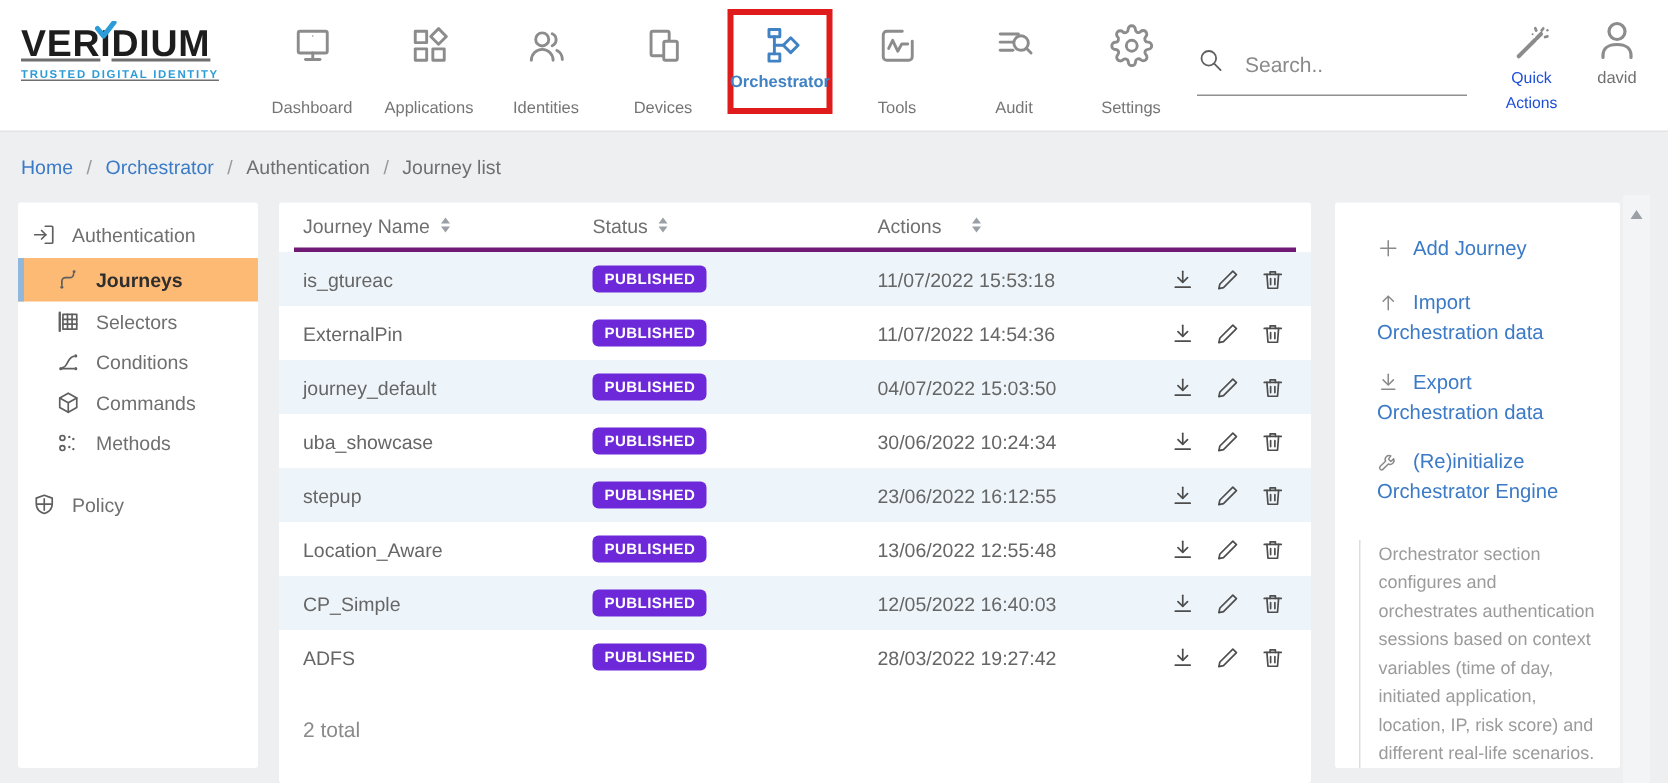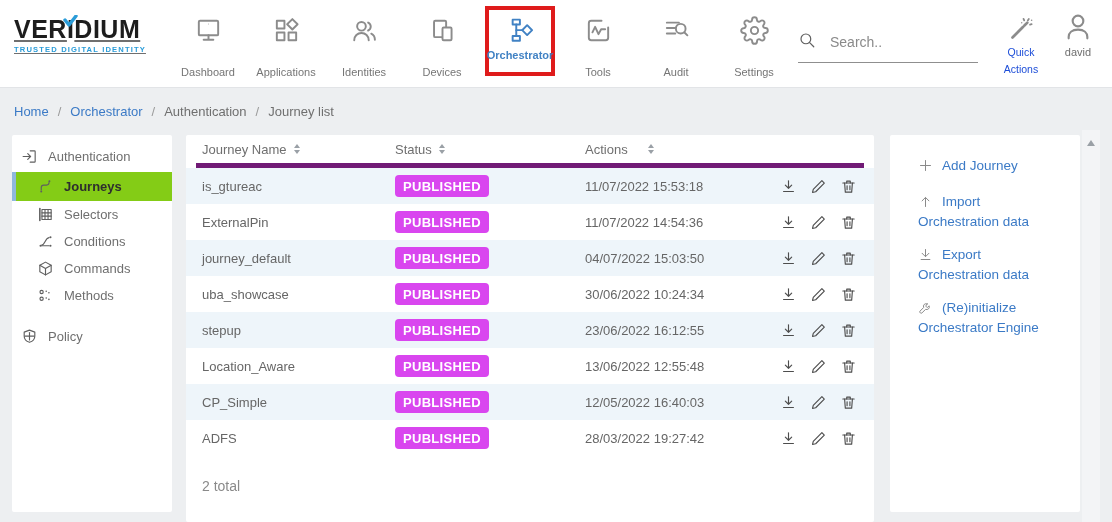--- a/index.html
+++ b/index.html
@@ -52,37 +52,37 @@
   .card { position:absolute; background:#fff; border-radius:2px; }
   .sidebar-card { left:12px; top:135px; width:160px; height:377px; padding-top:5px; }
   .table-card   { left:186px; top:135px; width:688px; height:387px; }
   .panel-card   { left:890px; top:135px; width:190px; height:377px; padding:22px 0 0 0; }
 
   
   .side-item { display:flex; align-items:center; gap:10px; color:#6f6f6f; font-size:13px; cursor:pointer; }
   .side-icon { color:#5f5f5f; display:flex; align-items:center; }
   .level1 { height:32px; padding-left:9px; }
   .level2 { height:27px; padding-left:25px; }
-  .side-item.active { background:#84cc16; border-left:4px solid #8fb8dc; padding-left:21px; height:29px; }
+  .side-item.active { background:#fdba74; border-left:4px solid #8fb8dc; padding-left:21px; height:29px; }
   .side-item.active .side-label { font-weight:bold; color:#2e2e2e; }
   .side-policy { margin-top:11px; }
 
   
-  .t-head { display:flex; align-items:center; height:33px; margin:0 10px; padding:0 6px; font-size:13px; color:#6f6f6f; border-bottom:5px solid #701a75; }
+  .t-head { display:flex; align-items:center; height:33px; margin:0 10px; padding:0 6px; font-size:13px; color:#6f6f6f; border-bottom:3px solid #701a75; }
   .t-col { cursor:pointer; display:flex; align-items:center; }
   .c1 { flex:0 0 193px; } .c2 { flex:0 0 190px; } .c3 { flex:0 0 195px; }
   .c4 { flex:1 1 auto; display:flex; align-items:center; gap:13px; }
   .sort { display:inline-flex; flex-direction:column; gap:2px; margin-left:7px; }
   .sort i { display:block; width:0; height:0; border-left:3.5px solid transparent; border-right:3.5px solid transparent; }
   .sort .up { border-bottom:4px solid #9aa0a6; }
   .sort .down { border-top:4px solid #9aa0a6; }
   .chev-down { display:inline-block; width:6px; height:6px; border-right:1.6px solid #8f8f8f; border-bottom:1.6px solid #8f8f8f; transform:rotate(45deg); margin-left:8px; margin-bottom:3px; }
   .t-row { display:flex; align-items:center; height:36px; padding:0 16px; font-size:13px; color:#666; }
   .t-row:nth-child(odd) { background:#eef5fa; }
-  .badge { display:inline-block; background:#d946ef; color:#fff; font-size:13px; font-weight:bold; letter-spacing:.3px; padding:3.5px 8px; border-radius:4px; }
+  .badge { display:inline-block; background:#6d28d9; color:#fff; font-size:10px; font-weight:bold; letter-spacing:.3px; padding:3.5px 8px; border-radius:4px; }
   .act-btn { background:none; border:none; color:#4d4d4d; cursor:pointer; display:flex; align-items:center; padding:0; }
   .t-total { margin:22px 16px; font-size:14px; color:#8a8a8a; }
 
   
   .panel-link { display:block; width:152px; margin:0 0 16px 28px; font-size:13.5px; color:#3b7ac6; line-height:17px; cursor:pointer; text-decoration:none; }
   .panel-link .p-icon { color:#8a8a8a; display:inline-block; vertical-align:-3px; margin-right:9px; }
   .panel-link-line2 { display:block; }
   .panel-link-line2:empty { display:none; }
   .panel-desc { margin:24px 14px 0 16px; padding-left:12px; border-left:1px solid #ddd; font-size:12px; line-height:19px; color:#9b9b9b; }
 
@@ -593,17 +593,18 @@
           <line x1="5" y1="20" x2="19" y2="20"></line>
         </svg></span><span>Export</span>
     <span class="panel-link-line2">Orchestration data</span>
   </a>
   <a class="panel-link">
     <span class="p-icon"><svg width="15" height="15" viewBox="0 0 24 24">
           <path d="M14.7 6.3a4.2 4.2 0 0 0-5.6 5.6L3.3 17.7a1.8 1.8 0 0 0 0 2.5l.5.5a1.8 1.8 0 0 0 2.5 0l5.8-5.8a4.2 4.2 0 0 0 5.6-5.6l-2.9 2.9-2.5-2.5 2.4-3.4z"></path>
         </svg></span><span>(Re)initialize</span>
     <span class="panel-link-line2">Orchestrator Engine</span>
   </a>
+  <p class="panel-desc">Orchestrator section configures and orchestrates authentication sessions based on context variables (time of day, initiated application, location, IP, risk score) and different real-life scenarios.</p>
 </aside>
 
 <div class="scroll-gutter">
   <span class="sb-up"></span>
 </div>
 
 </body></html>

